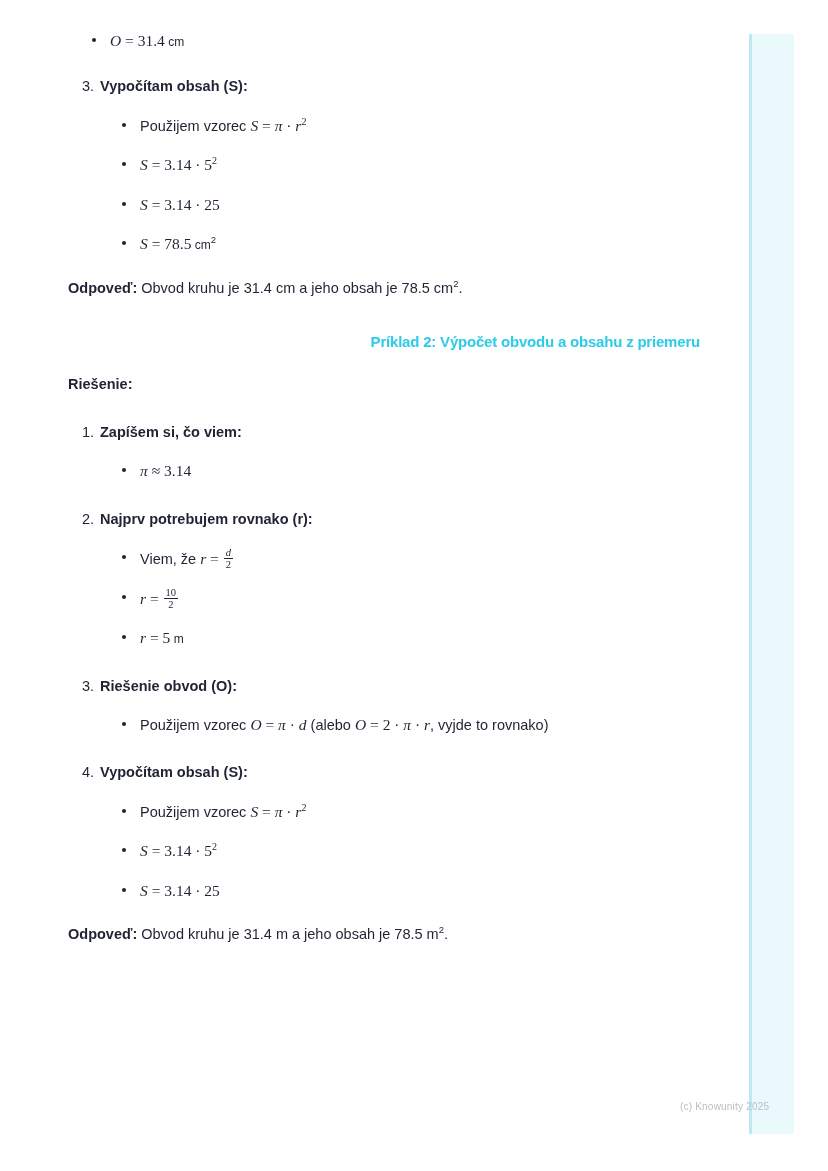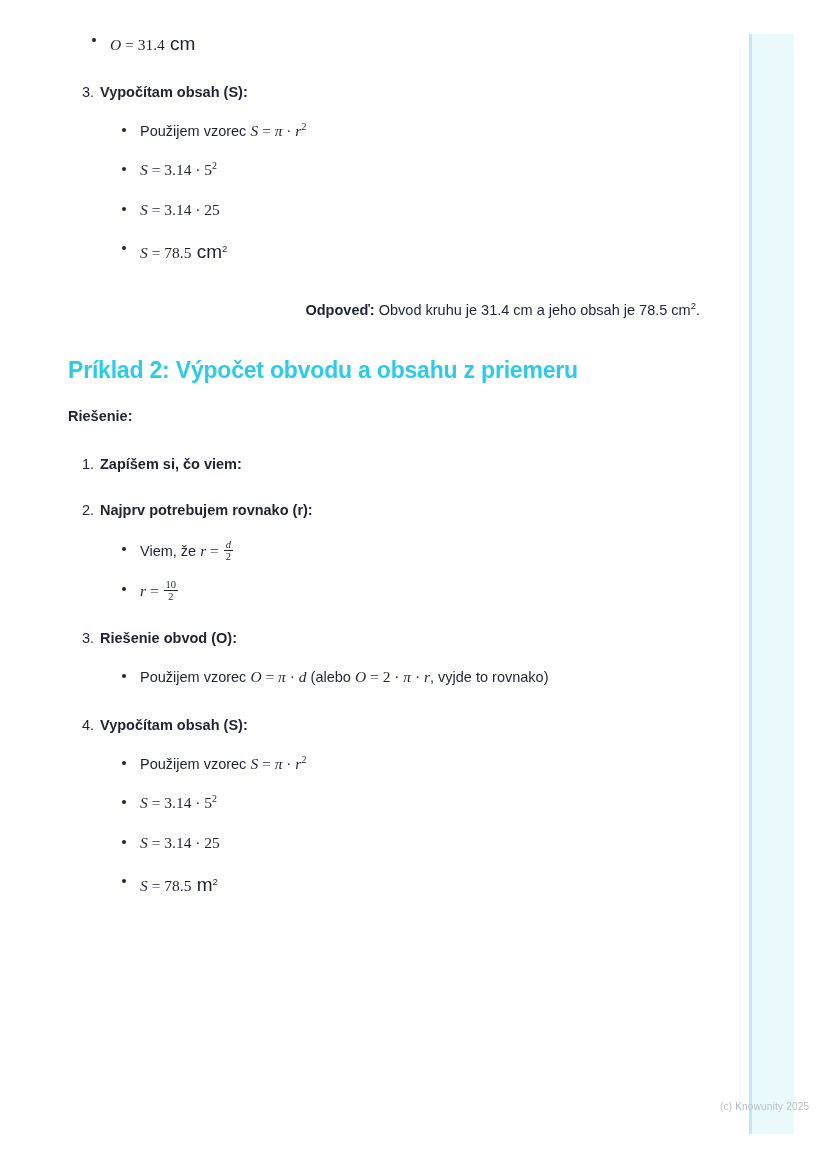--- a/index.html
+++ b/index.html
@@ -25,21 +25,21 @@
     width: 42px;
     height: 1100px;
     background: #eaf9fc;
     border-left: 3px solid #bfe8f2;
   }
 
   
   #watermark {
     position: absolute;
     top: 1101px;
-    left: 720px;
+    left: 680px;
     font-size: 10px;
     letter-spacing: 0.2px;
     color: #b9bfc7;
     white-space: nowrap;
     z-index: 5;
   }
 
   
   #doc {
     position: absolute;
@@ -50,33 +50,34 @@
     box-sizing: border-box;
   }
 
   
   .para {
     margin: 0;
     padding: 0 0 0 68px;
     font-size: 14.5px;
     line-height: 1.5;
   }
-  .para.gap-lg { margin-top: 34px; text-align: right; }
+  .para.gap-lg { margin-top: 22px; }
   .para.gap-md { margin-top: 22px; }
 
   .b { font-weight: bold; }
 
   h2.section-heading {
     margin: 0;
     padding: 0 0 0 68px;
-    font-size: 23px;
+    font-size: 15px;
     font-weight: bold;
     letter-spacing: -0.2px;
     color: #2ccbe9;
     line-height: 1.25;
+    text-align: right;
   }
   h2.section-heading.gap { margin-top: 34px; }
 
   
   ol.steps {
     margin: 0;
     padding: 0;
     list-style: none;
     counter-reset: none;
   }
@@ -148,21 +149,21 @@
     font-size: 15.5px;
   }
   .mgk {          
     font-family: "Liberation Serif", serif;
     font-style: italic;
     font-size: 15.5px;
   }
   .unit {
     font-family: "Liberation Sans", sans-serif;
     font-style: normal;
-    font-size: 19px;
+    font-size: 12px;
     margin-top: 6px;
   }
   sup.exp {
     font-family: "Liberation Serif", serif;
     font-style: normal;
     font-size: 10px;
     vertical-align: super;
     line-height: 0;
   }
   sup.exp-sans {
@@ -235,33 +236,39 @@
   <p class="para gap-md">
     <span class="b">Riešenie:</span>
   </p>
 
   <ol class="steps">
 
     <li>
       <span class="num">1.</span>
       <span>Zapíšem si, čo viem:</span>
       <ul class="bullets">
+        <li>
+          <span class="mgk">π</span><span class="mn">&nbsp;</span><span class="mn">≈</span><span class="mn">&nbsp;</span><span class="mn">3.14</span>
+        </li>
       </ul>
     </li>
 
     <li>
       <span class="num">2.</span>
       <span>Najprv potrebujem rovnako (r):</span>
       <ul class="bullets">
         <li>
           <span>Viem, že</span>
           <span class="m">r</span><span class="mn">&nbsp;</span><span class="mn">=</span><span class="mn">&nbsp;</span><span class="frac"><span class="nu" style="font-style:italic">d</span><span class="de">2</span></span>
         </li>
         <li>
           <span class="m">r</span><span class="mn">&nbsp;</span><span class="mn">=</span><span class="mn">&nbsp;</span><span class="frac"><span class="nu">10</span><span class="de">2</span></span>
+        </li>
+        <li>
+          <span class="m">r</span><span class="mn">&nbsp;</span><span class="mn">=</span><span class="mn">&nbsp;</span><span class="mn">5</span><span class="unit">&nbsp;</span><span class="unit">m</span>
         </li>
       </ul>
     </li>
 
     <li>
       <span class="num">3.</span>
       <span>Riešenie obvod (O):</span>
       <ul class="bullets">
         <li>
           <span>Použijem vzorec</span>
@@ -279,21 +286,22 @@
         <li>
           <span>Použijem vzorec</span>
           <span class="m">S</span><span class="mn">&nbsp;</span><span class="mn">=</span><span class="mn">&nbsp;</span><span class="mgk">π</span><span class="mn">&nbsp;</span><span class="mn">·</span><span class="mn">&nbsp;</span><span class="m">r</span><sup class="exp">2</sup>
         </li>
         <li>
           <span class="m">S</span><span class="mn">&nbsp;</span><span class="mn">=</span><span class="mn">&nbsp;</span><span class="mn">3.14</span><span class="mn">&nbsp;</span><span class="mn">·</span><span class="mn">&nbsp;</span><span class="mn">5</span><sup class="exp">2</sup>
         </li>
         <li>
           <span class="m">S</span><span class="mn">&nbsp;</span><span class="mn">=</span><span class="mn">&nbsp;</span><span class="mn">3.14</span><span class="mn">&nbsp;</span><span class="mn">·</span><span class="mn">&nbsp;</span><span class="mn">25</span>
         </li>
-        <li>
-          <span class="m">S</span><span class="mn">&nbsp;</span><span class="mn">=</span><span class="mn">&nbsp;</span><span class="mn">78.5</span><span class="unit">&nbsp;</span><span class="unit">m</span><sup class="exp-sans">2</sup>
-        </li>
       </ul>
     </li>
   </ol>
 
+  <p class="para gap-lg">
+    <span class="b">Odpoveď:</span>
+    <span>Obvod kruhu je 31.4 m a jeho obsah je 78.5 m<sup class="exp-sans">2</sup>.</span>
+  </p>
 
 </div>
 
 </body></html>

